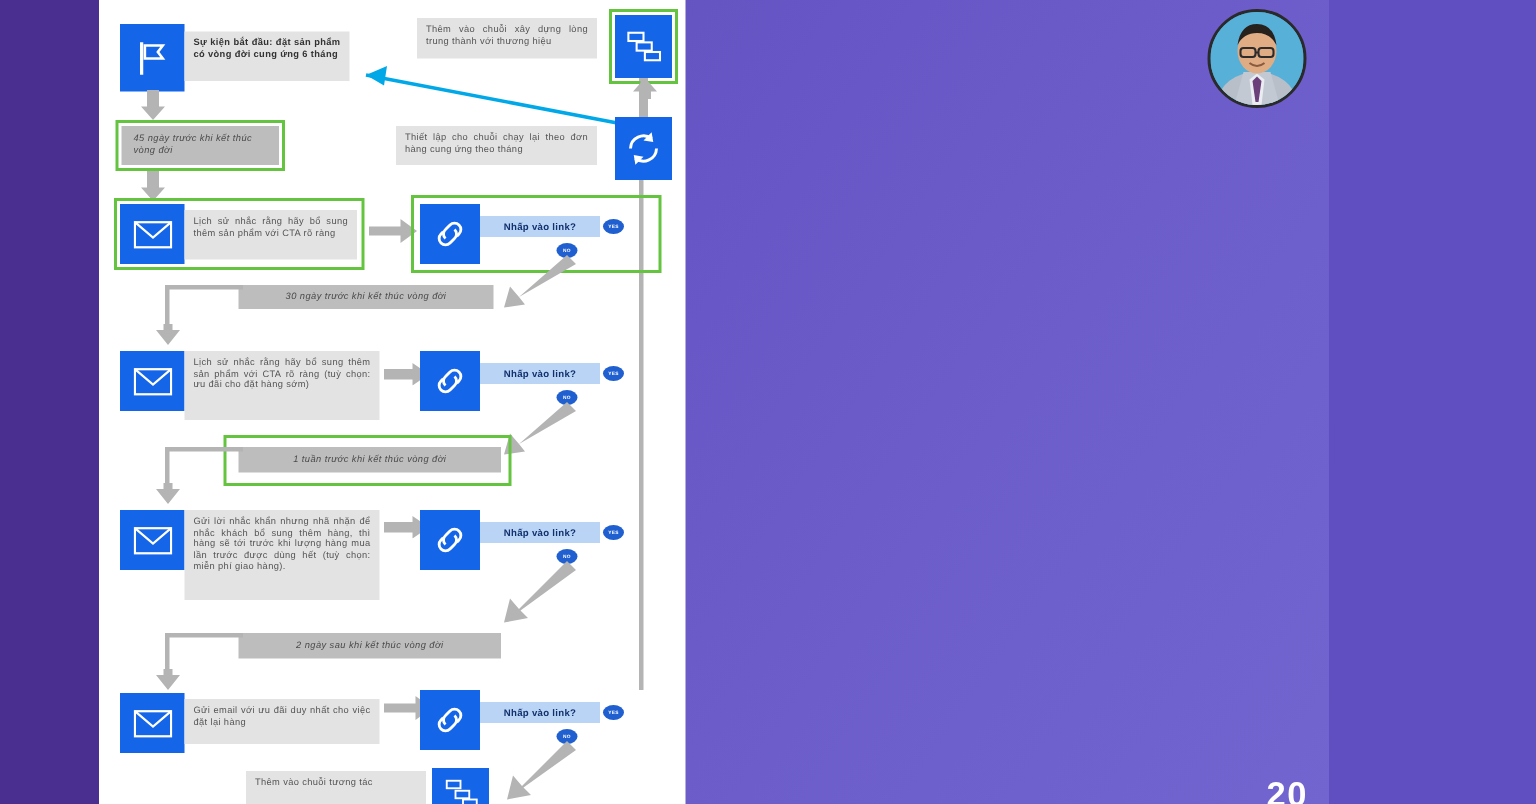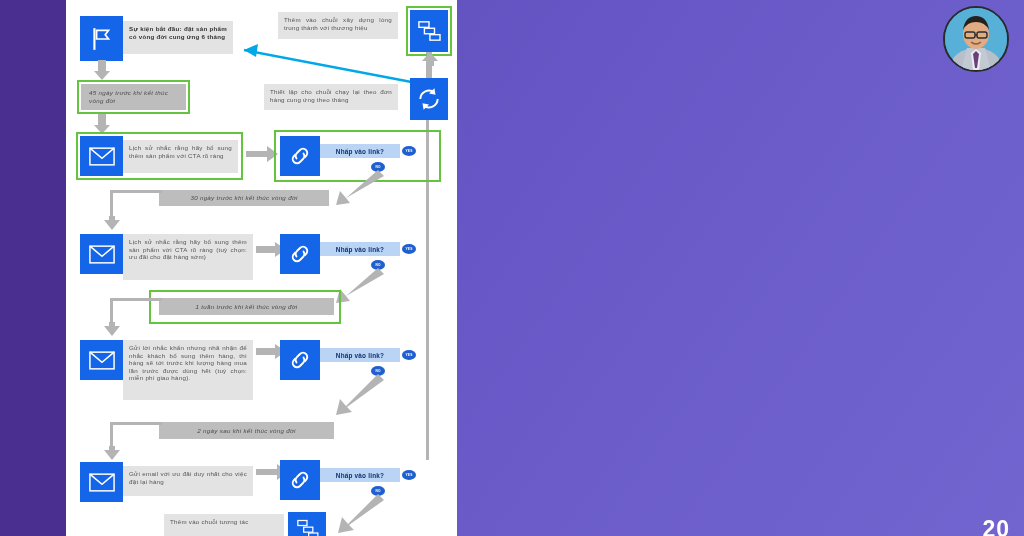--- a/index.html
+++ b/index.html
@@ -2,21 +2,21 @@
 <html><head>
 <meta charset="utf-8">
 <style>
   html,body{margin:0;padding:0;}
   body{
     width:1024px;height:536px;overflow:hidden;
     font-family:"Liberation Sans","DejaVu Sans",sans-serif;
     background:#5f4fc0;
   }
   .slide{
-    position:relative;width:1024px;height:536px;
+    position:relative;width:886px;height:536px;
     background:linear-gradient(125deg,#5b4ab4 0%,#6757c6 45%,#7265d0 100%);
   }
   
   .left-band{
     position:absolute;left:0;top:0;width:66px;height:536px;
     background:#4a2e90;
   }
   
   .sheet{
     position:absolute;left:66px;top:0;width:391px;height:536px;

